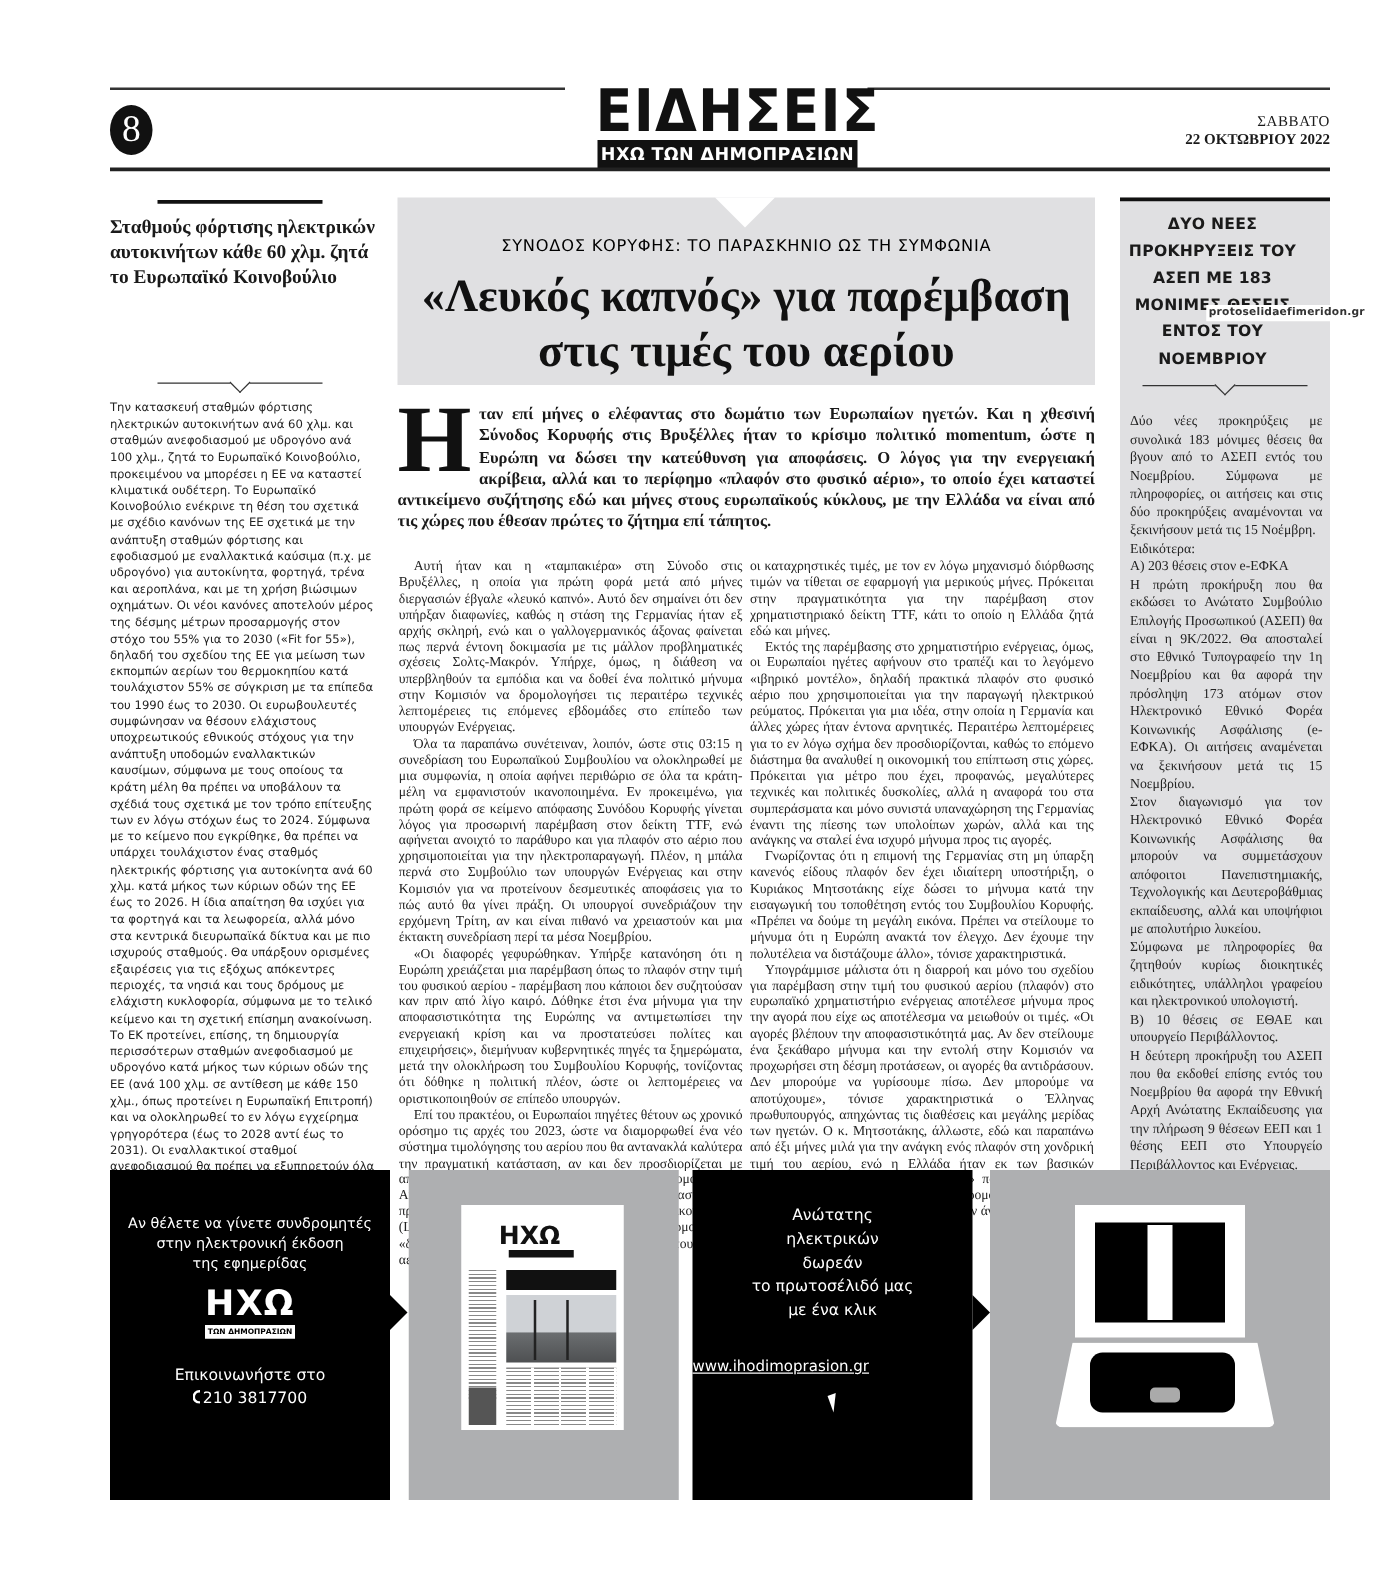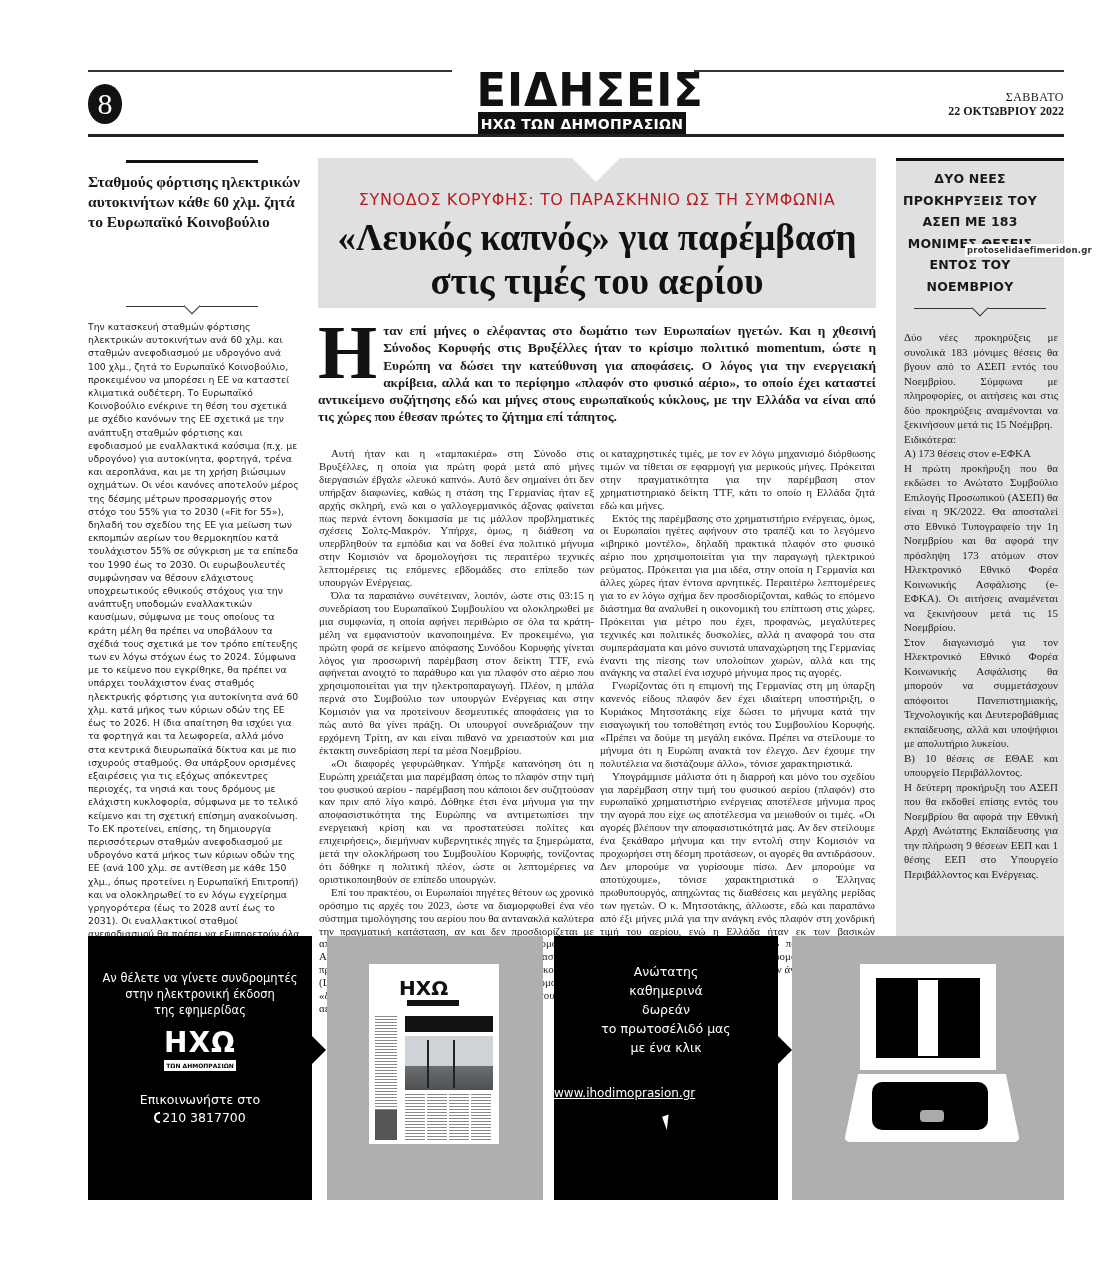--- a/index.html
+++ b/index.html
@@ -24,21 +24,21 @@
   .left-col{position:absolute;left:88px;top:160px;width:212px}
   .left-top-rule{position:absolute;left:38px;top:0;width:132px;height:3px;background:#111}
   .left-headline{position:absolute;left:0;top:12px;width:212px;text-align:left;font-weight:bold;font-size:15.5px;line-height:20px}
   .left-bottom-rule{position:absolute;left:38px;top:146px;width:132px;height:1px;background:#333}
   .chev{position:absolute;width:12px;height:12px;border-right:1.5px solid #333;border-bottom:1.5px solid #333;transform:rotate(45deg);background:#fff}
   .left-body{position:absolute;left:0;top:160px;width:212px;font-family:"DejaVu Sans",sans-serif;font-size:9.3px;line-height:13.2px;text-align:left;color:#222}
 
   
   .hero{position:absolute;left:318px;top:158px;width:558px;height:150px;background:#e0e0e2}
   .hero-notch{position:absolute;left:254px;top:0;width:0;height:0;border-left:24px solid transparent;border-right:24px solid transparent;border-top:24px solid #fff}
-  .kicker{position:absolute;left:0;top:32px;width:558px;text-align:center;font-family:"DejaVu Sans",sans-serif;font-size:16px;letter-spacing:.6px;color:#b91c1c}
+  .kicker{position:absolute;left:0;top:32px;width:558px;text-align:center;font-family:"DejaVu Sans",sans-serif;font-size:13px;letter-spacing:.6px;color:#000000}
   .headline{position:absolute;left:0;top:58px;width:558px;text-align:center;font-weight:bold;font-size:37px;line-height:44px;color:#111}
   .lead{position:absolute;left:318px;top:322px;width:558px;font-weight:bold;font-size:13.3px;line-height:17.3px;text-align:justify}
   .dropcap{float:left;font-size:76px;line-height:56px;height:56px;margin:2px 6px 0 0;font-weight:bold;color:#111}
   .body-col{position:absolute;top:447px;width:275px;font-size:10.9px;line-height:12.9px;text-align:justify;color:#222}
   .body-col p{text-indent:12px}
   .body-col p.noind{text-indent:0}
   .col-a{left:319px}
   .col-b{left:600px}
 
   
@@ -135,23 +135,24 @@
 </div>
 
 <div class="right-col">
   <div class="right-top-rule"></div>
   <div class="right-headline">ΔΥΟ ΝΕΕΣ ΠΡΟΚΗΡΥΞΕΙΣ ΤΟΥ ΑΣΕΠ ΜΕ 183 ΜΟΝΙΜΕΣ ΘΕΣΕΙΣ ΕΝΤΟΣ ΤΟΥ ΝΟΕΜΒΡΙΟΥ</div>
   <div class="right-rule"></div>
   <div class="chev" style="left:78px;top:144px;background:#e0e0e2"></div>
   <div class="right-body">
     <p>Δύο νέες προκηρύξεις με συνολικά 183 μόνιμες θέσεις θα βγουν από το ΑΣΕΠ εντός του Νοεμβρίου. Σύμφωνα με πληροφορίες, οι αιτήσεις και στις δύο προκηρύξεις αναμένονται να ξεκινήσουν μετά τις 15 Νοέμβρη.</p>
     <p>Ειδικότερα:</p>
-    <p>Α) 173 θέσεις στον e-ΕΦΚΑ</p>
+    <p>Α) 203 θέσεις στον e-ΕΦΚΑ</p>
     <p>Η πρώτη προκήρυξη που θα εκδώσει το Ανώτατο Συμβούλιο Επιλογής Προσωπικού (ΑΣΕΠ) θα είναι η 9Κ/2022. Θα αποσταλεί στο Εθνικό Τυπογραφείο την 1η Νοεμβρίου και θα αφορά την πρόσληψη 173 ατόμων στον Ηλεκτρονικό Εθνικό Φορέα Κοινωνικής Ασφάλισης (e-ΕΦΚΑ). Οι αιτήσεις αναμένεται να ξεκινήσουν μετά τις 15 Νοεμβρίου.</p>
     <p>Στον διαγωνισμό για τον Ηλεκτρονικό Εθνικό Φορέα Κοινωνικής Ασφάλισης θα μπορούν να συμμετάσχουν απόφοιτοι Πανεπιστημιακής, Τεχνολογικής και Δευτεροβάθμιας εκπαίδευσης, αλλά και υποψήφιοι με απολυτήριο λυκείου.</p>
+    <p>Σύμφωνα με πληροφορίες θα ζητηθούν κυρίως διοικητικές ειδικότητες, υπάλληλοι γραφείου και ηλεκτρονικού υπολογιστή.</p>
     <p>Β) 10 θέσεις σε ΕΘΑΕ και υπουργείο Περιβάλλοντος.</p>
     <p>Η δεύτερη προκήρυξη του ΑΣΕΠ που θα εκδοθεί επίσης εντός του Νοεμβρίου θα αφορά την Εθνική Αρχή Ανώτατης Εκπαίδευσης για την πλήρωση 9 θέσεων ΕΕΠ και 1 θέσης ΕΕΠ στο Υπουργείο Περιβάλλοντος και Ενέργειας.</p>
   </div>
 </div>
 <div class="watermark">protoselidaefimeridon.gr</div>
 
 <div class="ad ad-black ad1">
   <div class="ad-text" style="top:34px">Αν θέλετε να γίνετε συνδρομητές</div>
   <div class="ad-text" style="top:50px">στην ηλεκτρονική έκδοση</div>
   <div class="ad-text" style="top:66px">της εφημερίδας</div>
@@ -171,21 +172,21 @@
     <div class="hl"></div>
     <div class="photo"></div>
     <div class="tower" style="left:58px"></div>
     <div class="tower" style="left:84px"></div>
     <div class="cols"></div>
   </div>
 </div>
 
 <div class="ad ad-black ad3">
   <div class="ad-text" style="top:26px;font-size:12.5px;line-height:19px">Ανώτατης</div>
-  <div class="ad-text" style="top:45px;font-size:12.5px;line-height:19px">καθημερινά</div>
+  <div class="ad-text" style="top:45px;font-size:12.5px;line-height:19px">ηλεκτρικών</div>
   <div class="ad-text" style="top:64px;font-size:12.5px;line-height:19px">δωρεάν</div>
   <div class="ad-text" style="top:83px;font-size:12.5px;line-height:19px">το πρωτοσέλιδό μας</div>
   <div class="ad-text" style="top:102px;font-size:12.5px;line-height:19px">με ένα κλικ</div>
   <div class="url" style="top:150px">www.ihodimoprasion.gr</div>
   <div class="cursor-ico"></div>
   <div class="ad-arrow"></div>
 </div>
 
 <div class="ad ad-gray ad4">
   <div class="laptop-screen">

